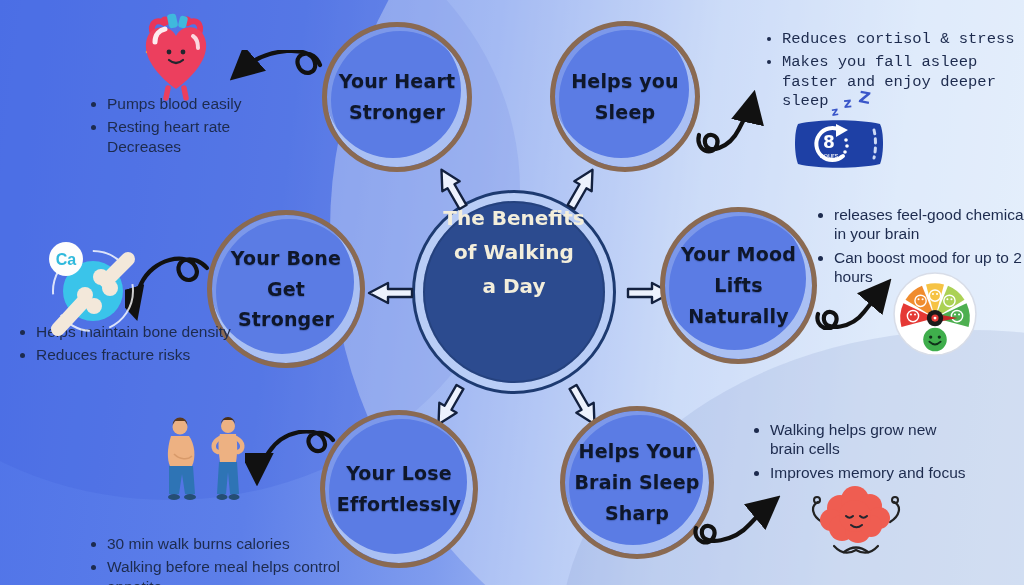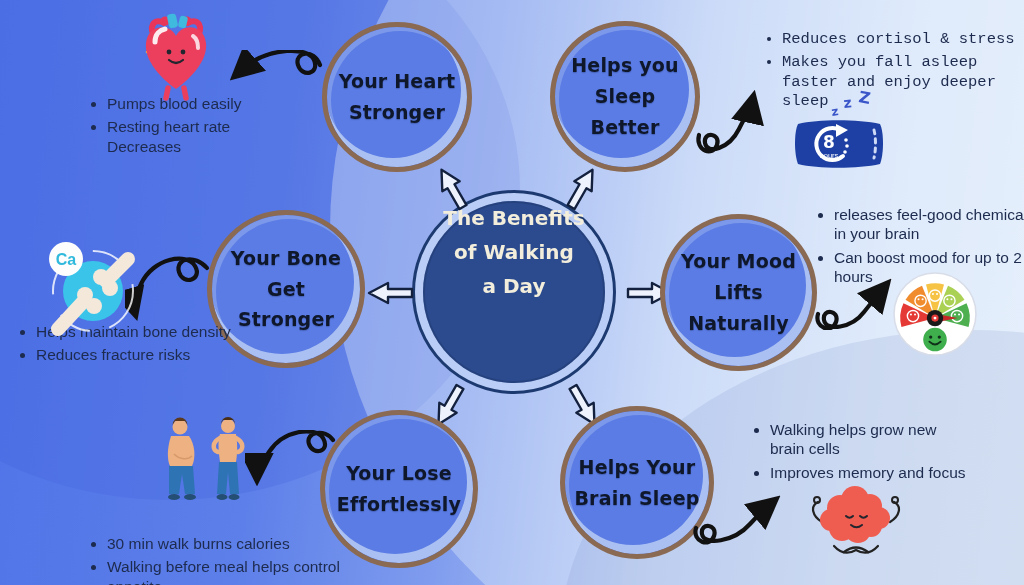--- a/index.html
+++ b/index.html
@@ -23,21 +23,21 @@
   .bubble-inner{
     text-align:center;color:#0f172a;font-family:"DejaVu Sans",sans-serif;
     font-weight:700;font-size:19px;line-height:1.62;letter-spacing:.2px;
     text-shadow:0 1px 1px rgba(30,50,110,.35);
   }
   .bubble-inner span{display:block;}
 
   .n-heart-bubble {left:322px;top:22px;width:150px;height:150px;}
   .n-sleep-bubble {left:550px;top:21px;width:150px;height:151px;}
   .n-bone-bubble  {left:207px;top:210px;width:158px;height:158px;}
-  .n-mood-bubble  {left:660px;top:214px;width:157px;height:157px;}
+  .n-mood-bubble  {left:660px;top:207px;width:157px;height:157px;}
   .n-weight-bubble{left:320px;top:410px;width:158px;height:158px;}
   .n-brain-bubble {left:560px;top:406px;width:154px;height:153px;}
 
   
   .center-circle{
     position:absolute;left:412px;top:190px;width:204px;height:204px;border-radius:50%;
     box-sizing:border-box;background:#b9cdf6;border:3px solid #1d3a70;
     display:flex;align-items:center;justify-content:center;
   }
   .center-inner{
@@ -105,21 +105,20 @@
   <div class="bubble n-heart-bubble">
     <div class="bubble-inner">
       <span>Your Heart</span>
       <span>Stronger</span>
     </div>
   </div>
   <div class="bubble n-sleep-bubble">
     <div class="bubble-inner">
       <span>Helps you</span>
       <span>Sleep</span>
-      <span>Better</span>
     </div>
   </div>
   <div class="bubble n-bone-bubble">
     <div class="bubble-inner">
       <span>Your Bone</span>
       <span>Get</span>
       <span>Stronger</span>
     </div>
   </div>
   <div class="bubble n-mood-bubble">
@@ -132,20 +131,21 @@
   <div class="bubble n-weight-bubble">
     <div class="bubble-inner">
       <span>Your Lose</span>
       <span>Effortlessly</span>
     </div>
   </div>
   <div class="bubble n-brain-bubble">
     <div class="bubble-inner">
       <span>Helps Your</span>
       <span>Brain Sleep</span>
+      <span>Sharp</span>
     </div>
   </div>
 
   <ul class="bullets heart-bullets">
     <li>Pumps blood easily</li>
     <li>Resting heart rate Decreases</li>
   </ul>
   <ul class="bullets sleep-bullets">
     <li>Reduces cortisol &amp; stress</li>
     <li>Makes you fall asleep faster and enjoy deeper sleep</li>

